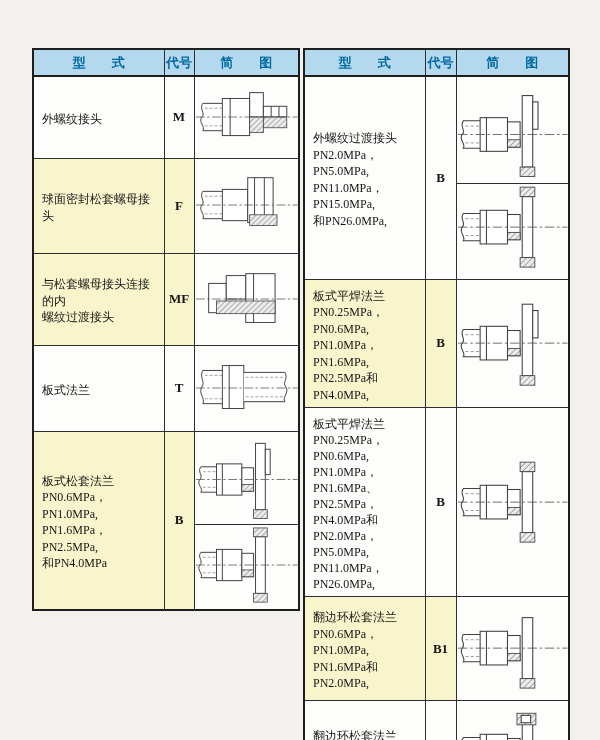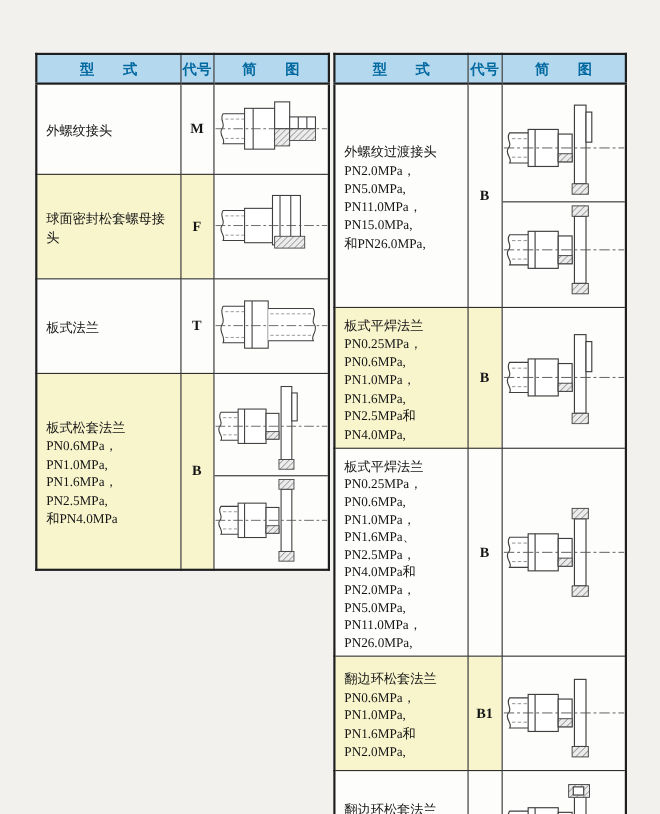--- a/index.html
+++ b/index.html
@@ -111,20 +111,43 @@
                   </pattern>
                 </defs>
                 <path d="M 28 27 H 8 C 4 32.6 11 36.8 7 41 C 3 46.040000000000006 11 50.8 8 55 H 28" stroke="#3f3f3f" stroke-width="1" fill="#ffffff"></path>
                 <line x1="10" y1="32" x2="28" y2="32" stroke="#8a8a8a" stroke-width="0.8" stroke-dasharray="3 2"></line>
                 <line x1="10" y1="50" x2="28" y2="50" stroke="#8a8a8a" stroke-width="0.8" stroke-dasharray="3 2"></line>
                 <rect x="28" y="25" width="26" height="32" stroke="#3f3f3f" stroke-width="1" fill="#ffffff"></rect>
                 <rect x="54" y="13" width="26" height="46" stroke="#3f3f3f" stroke-width="1" fill="#ffffff"></rect>
                 <line x1="61" y1="13" x2="61" y2="59" stroke="#3f3f3f" stroke-width="1"></line>
                 <line x1="71" y1="13" x2="71" y2="59" stroke="#3f3f3f" stroke-width="1"></line>
                 <rect x="56" y="51" width="28" height="11" fill="url(#hp2)" stroke="#3f3f3f" stroke-width="0.8"></rect>
+                <line x1="1" y1="41" x2="105" y2="41" stroke="#555" stroke-width="0.8" stroke-dasharray="9 2.5 2.5 2.5"></line>
+              </svg>
+            </div>
+          </td>
+      </tr>
+      <tr class="yellow" style="height:92px">
+        <td class="type">与松套螺母接头连接的内
+螺纹过渡接头</td>
+        <td class="code">MF</td>
+        <td class="diagram">
+            <div class="diag">
+              <svg viewBox="0 0 106 82" preserveAspectRatio="xMidYMid meet">
+                <defs>
+                  <pattern id="hp4" patternUnits="userSpaceOnUse" width="4" height="4" patternTransform="rotate(45)">
+                    <rect width="4" height="4" fill="#ececec"></rect>
+                    <line x1="0" y1="0" x2="0" y2="4" stroke="#6a6a6a" stroke-width="1"></line>
+                  </pattern>
+                </defs>
+                <rect x="14" y="25" width="18" height="30" stroke="#3f3f3f" stroke-width="1" fill="#ffffff"></rect>
+                <rect x="32" y="17" width="20" height="24" stroke="#3f3f3f" stroke-width="1" fill="#ffffff"></rect>
+                <rect x="52" y="15" width="30" height="50" stroke="#3f3f3f" stroke-width="1" fill="#ffffff"></rect>
+                <line x1="60" y1="15" x2="60" y2="65" stroke="#3f3f3f" stroke-width="1"></line>
+                <rect x="22" y="43" width="60" height="13" fill="url(#hp4)" stroke="#3f3f3f" stroke-width="0.8"></rect>
                 <line x1="1" y1="41" x2="105" y2="41" stroke="#555" stroke-width="0.8" stroke-dasharray="9 2.5 2.5 2.5"></line>
               </svg>
             </div>
           </td>
       </tr>
       <tr style="height:86px">
         <td class="type">板式法兰</td>
         <td class="code">T</td>
         <td class="diagram">
             <div class="diag">

